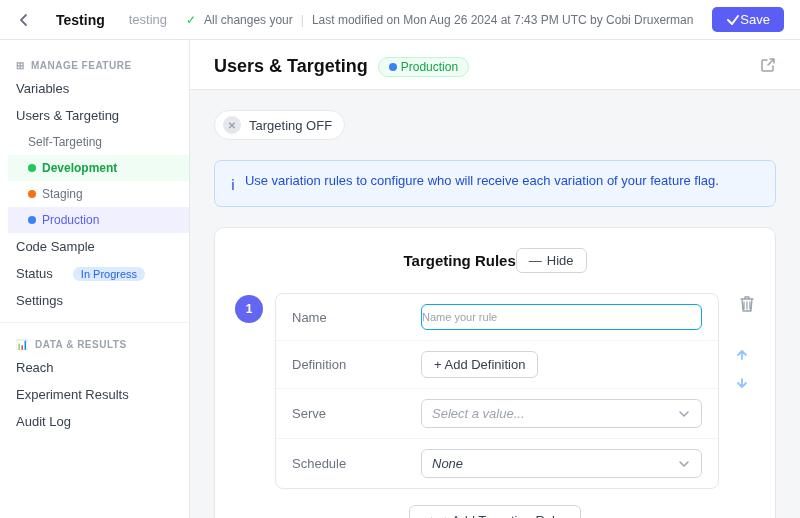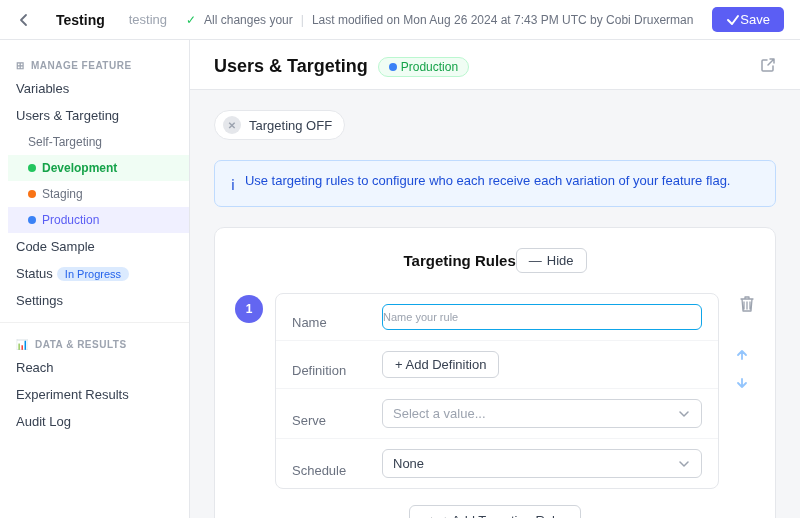--- a/index.html
+++ b/index.html
@@ -47,27 +47,27 @@
     
     .targeting-toggle-row { display: flex; align-items: center; gap: 12px; margin-bottom: 20px; }
 
     
     .rules-card { background: #fff; border: 1px solid #e5e7eb; border-radius: 10px; padding: 20px; }
     .rules-card-header { display: flex; align-items: center; justify-content: center; margin-bottom: 20px; }
     .rules-title { font-size: 15px; font-weight: 700; color: #111; }
     .hide-btn { display: flex; align-items: center; gap: 5px; background: #fff; border: 1px solid #d1d5db; border-radius: 6px; padding: 4px 12px; font-size: 13px; color: #374151; cursor: pointer; }
     .rule-number { width: 28px; height: 28px; background: #6366f1; color: #fff; border-radius: 50%; display: flex; align-items: center; justify-content: center; font-size: 12px; font-weight: 700; flex-shrink: 0; margin-top: 2px; }
     .rule-fields { flex: 1; display: flex; flex-direction: column; gap: 0; border: 1px solid #e5e7eb; border-radius: 8px; margin-left: 12px; overflow: hidden; }
-    .rule-field-row { display: flex; align-items: flex-end; border-bottom: 1px solid #f3f4f6; padding: 10px 16px; }
+    .rule-field-row { display: flex; align-items: center; border-bottom: 1px solid #f3f4f6; padding: 10px 16px; gap: 39px; }
     .rule-field-row:last-child { border-bottom: none; }
     .field-label { width: 90px; font-size: 13px; color: #6b7280; font-weight: 500; flex-shrink: 0; }
     .field-input { flex: 1; border: 1px solid #0ea5e9; border-radius: 6px; padding: 6px 0; font-size: 11px; color: #374151; outline: none; }
     .field-input::placeholder { color: #9ca3af; }
     .add-def-btn { display: flex; align-items: center; gap: 4px; background: #fff; border: 1px solid #d1d5db; border-radius: 6px; padding: 5px 12px; font-size: 13px; color: #374151; cursor: pointer; }
-    .select-field { flex: 1; border: 1px solid #d1d5db; border-radius: 6px; padding: 6px 10px; font-size: 13px; color: #9ca3af; background: #fff; cursor: pointer; display: flex; align-items: center; justify-content: space-between; }
+    .select-field { flex: 1; border: 1px solid #d1d5db; border-radius: 6px; padding: 6px 10px; font-size: 13px; color: #9ca3af; background: #fff; cursor: pointer; display: flex; align-items: center; justify-content: space-between; font-style: italic; }
     .delete-btn { margin-left: 10px; background: none; border: none; cursor: pointer; color: #9ca3af; font-size: 16px; margin-top: 2px; }
     .arrow-btn { background: none; border: none; cursor: pointer; color: #93c5fd; font-size: 16px; }
 
     
     .add-rule-row { display: flex; justify-content: center; margin-top: 16px; }
     .add-rule-btn { display: flex; align-items: center; gap: 6px; background: #fff; border: 1px solid #d1d5db; border-radius: 6px; padding: 7px 18px; font-size: 13px; color: #374151; cursor: pointer; }
   </style>
 </head>
 <body>
 
@@ -121,21 +121,21 @@
         <span>Staging</span>
       </div>
       <div class="sidebar-item active" style="padding-left:20px; font-size:12px;">
         <span class="env-dot blue"></span>
         <span>Production</span>
       </div>
     </div>
     <div class="sidebar-item">
       <span>Code Sample</span>
     </div>
-    <div class="sidebar-item" style="display:flex; align-items:center; gap:4px;">
+    <div class="sidebar-item" style="display:flex; align-items:center; gap:20px;">
       <span>Status</span>
       <span class="status-badge">In Progress</span>
     </div>
     <div class="sidebar-item">
       <span>Settings</span>
     </div>
     <div class="sidebar-divider"></div>
     <div class="sidebar-section-label">
       <span>📊</span>
       <span>Data &amp; Results</span>
@@ -174,21 +174,21 @@
         <div style="display:flex; align-items:center; background:#fff; border:1px solid #e5e7eb; border-radius:20px; padding:5px 12px 5px 8px; gap:8px; cursor:pointer;">
           <div style="width:18px; height:18px; background:#e5e7eb; border-radius:50%; display:flex; align-items:center; justify-content:center; flex-shrink:0;">
             <span style="font-size:10px; color:#9ca3af; font-weight:700;">✕</span>
           </div>
           <span style="font-size:13px; color:#374151; font-weight:500;">Targeting OFF</span>
         </div>
       </div>
 
       <div class="info-banner">
         <span class="info-icon">ℹ</span>
-        <span>Use targeting rules to configure who each receive each variation of your feature flag.</span>
+        <span>Use variation rules to configure who will receive each variation of your feature flag.</span>
       </div>
 
       <div class="rules-card">
         <div class="rules-card-header">
           <span class="rules-title">Targeting Rules</span>
           <button class="hide-btn">
             <span>—</span>
             <span>Hide</span>
           </button>
         </div>

